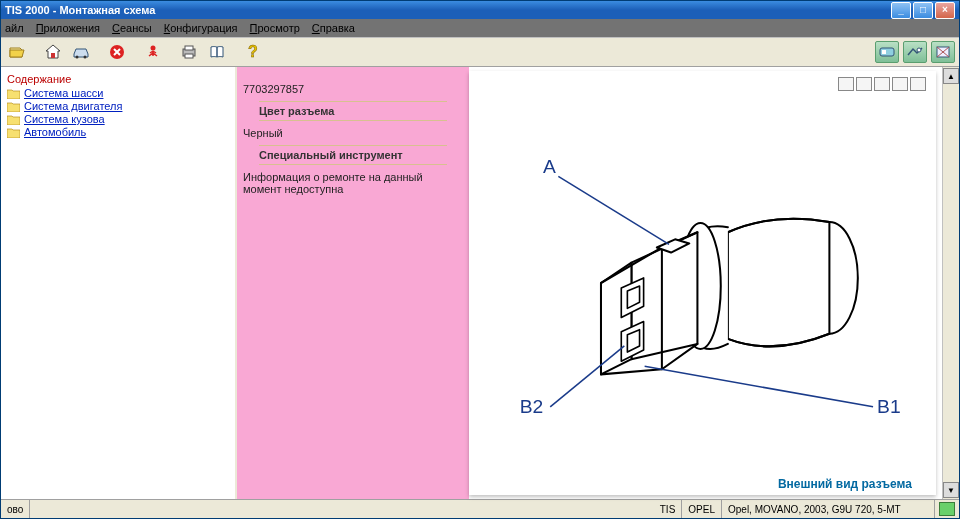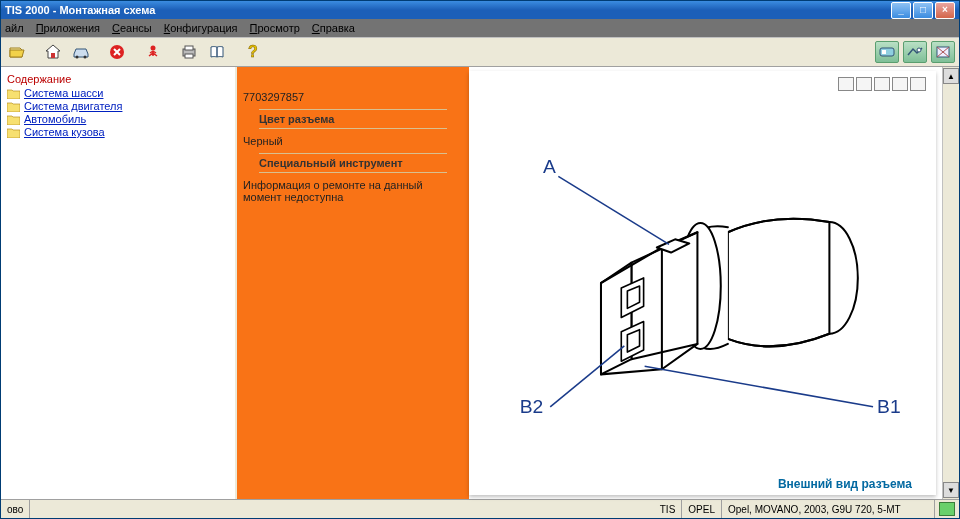--- a/index.html
+++ b/index.html
@@ -18,21 +18,21 @@
   .tsep{width:4px;height:22px;}
   .rtool{width:22px;height:20px;background:linear-gradient(to bottom,#b9e0c5,#7fbf97);border:1px solid #5a9e6f;border-radius:2px;display:flex;align-items:center;justify-content:center;}
   .rtool svg{width:16px;height:14px;}
   .body{flex:1;display:flex;min-height:0;}
   .sidebar{width:230px;background:#fff;border-right:2px solid #ece9d8;padding:4px 2px;overflow:auto;}
   .sidebar .hdr{color:#b00;font-size:11px;margin:2px 0 2px 4px;}
   .treeitem{display:flex;align-items:center;gap:4px;margin:1px 0 1px 4px;}
   .treeitem .fld{width:13px;height:11px;}
   .treeitem a{color:#0020c0;text-decoration:underline;cursor:pointer;}
   .main{flex:1;display:flex;min-height:0;position:relative;}
-  .infocol{width:220px;padding:20px 6px;background:#f97316;}
+  .infocol{width:220px;padding:12px 6px;background:#f9a8d4;}
   .infocol .line{margin:4px 0;color:#222;}
   .infocol .hdrline{font-weight:bold;color:#333;border-top:1px solid #d8c090;border-bottom:1px solid #d8c090;padding:3px 0;margin:6px 16px;}
   .diagram{flex:1;position:relative;background:#fff;margin:4px 6px 4px 0;box-shadow:0 2px 4px rgba(0,0,0,0.25);}
   .diag-toolbar{position:absolute;top:6px;right:10px;display:flex;gap:2px;}
   .diag-toolbar .dbtn{width:14px;height:12px;border:1px solid #888;background:#f5f5f5;}
   .diag-svg{width:100%;height:100%;}
   .caption{position:absolute;right:24px;bottom:4px;font-weight:bold;font-size:12px;color:#0369a1;}
   .scrollbar{width:16px;background:#ece9d8;border-left:1px solid #c0c0c0;display:flex;flex-direction:column;justify-content:space-between;align-items:center;}
   .sbtn{width:14px;height:14px;background:#ddd;border:1px solid #888;margin:1px;display:flex;align-items:center;justify-content:center;font-size:8px;}
   .statusbar{height:18px;background:#ece9d8;border-top:1px solid #a0a0a0;display:flex;align-items:center;font-size:10px;}
@@ -155,27 +155,27 @@
       <div class="treeitem">
         <svg class="fld" viewBox="0 0 13 11">
             <path d="M0 2h5l1 1h7v8H0z" fill="#f7e070" stroke="#b89020" stroke-width="0.7"></path>
           </svg>
         <a>Система двигателя</a>
       </div>
       <div class="treeitem">
         <svg class="fld" viewBox="0 0 13 11">
             <path d="M0 2h5l1 1h7v8H0z" fill="#f7e070" stroke="#b89020" stroke-width="0.7"></path>
           </svg>
+        <a>Система кузова</a>
+      </div>
+      <div class="treeitem">
+        <svg class="fld" viewBox="0 0 13 11">
+            <path d="M0 2h5l1 1h7v8H0z" fill="#f7e070" stroke="#b89020" stroke-width="0.7"></path>
+          </svg>
         <a>Автомобиль</a>
-      </div>
-      <div class="treeitem">
-        <svg class="fld" viewBox="0 0 13 11">
-            <path d="M0 2h5l1 1h7v8H0z" fill="#f7e070" stroke="#b89020" stroke-width="0.7"></path>
-          </svg>
-        <a>Система кузова</a>
       </div>
     </div>
 
     <div class="main">
 
       <div class="infocol">
         <div class="line">7703297857</div>
         <div class="hdrline">Цвет разъема</div>
         <div class="line">Черный</div>
         <div class="hdrline">Специальный инструмент</div>

